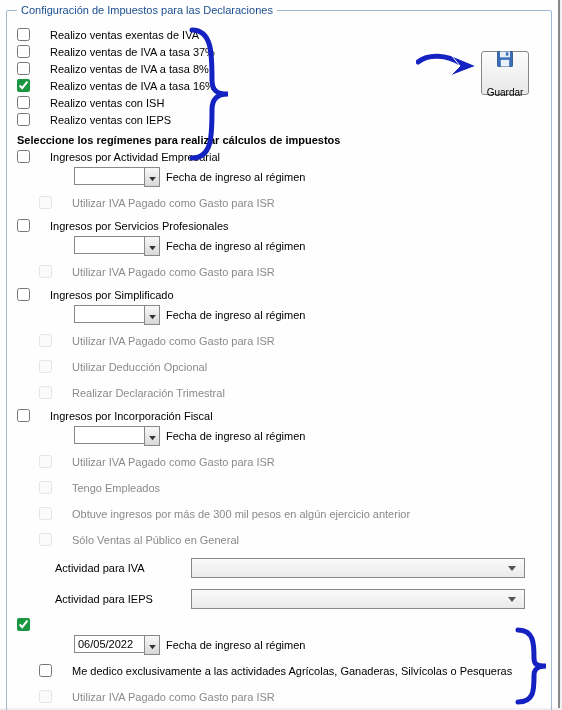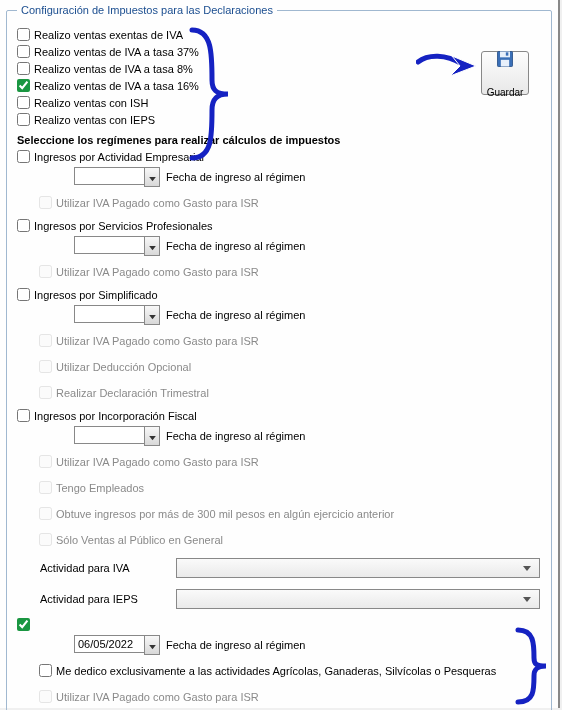--- a/index.html
+++ b/index.html
@@ -49,21 +49,21 @@
       align-items: center;
       justify-content: center;
       gap: 16px;
       font-size: 10px;
     }
     .save-btn svg { width: 20px; height: 20px; }
     .checkbox-row {
       display: flex;
       align-items: center;
       margin: 4px 0;
-      gap: 4px;
+      gap: 20px;
     }
     .checkbox-row input[type=checkbox] {
       width: 13px;
       height: 13px;
       margin: 0;
       accent-color: #1a9641;
     }
     .checkbox-row label { color: #000; }
     .disabled label { color: #8a8a8a; }
     .disabled input[type=checkbox] { opacity: 0.55; }
@@ -107,21 +107,21 @@
       cursor: pointer;
       display: flex;
       align-items: center;
       justify-content: center;
     }
     .date-combo button svg { width: 7px; height: 5px; }
     .activity-row {
       display: flex;
       align-items: center;
       gap: 8px;
-      margin: 3px 1px;
+      margin: 3px 16px;
     }
     .activity-row .lbl {
       width: 128px;
       color: #000;
     }
     .activity-row select, .activity-row .combo {
       flex: 1;
       height: 20px;
       border: 1px solid #888;
       background: linear-gradient(#fafafa,#eaeaea);

